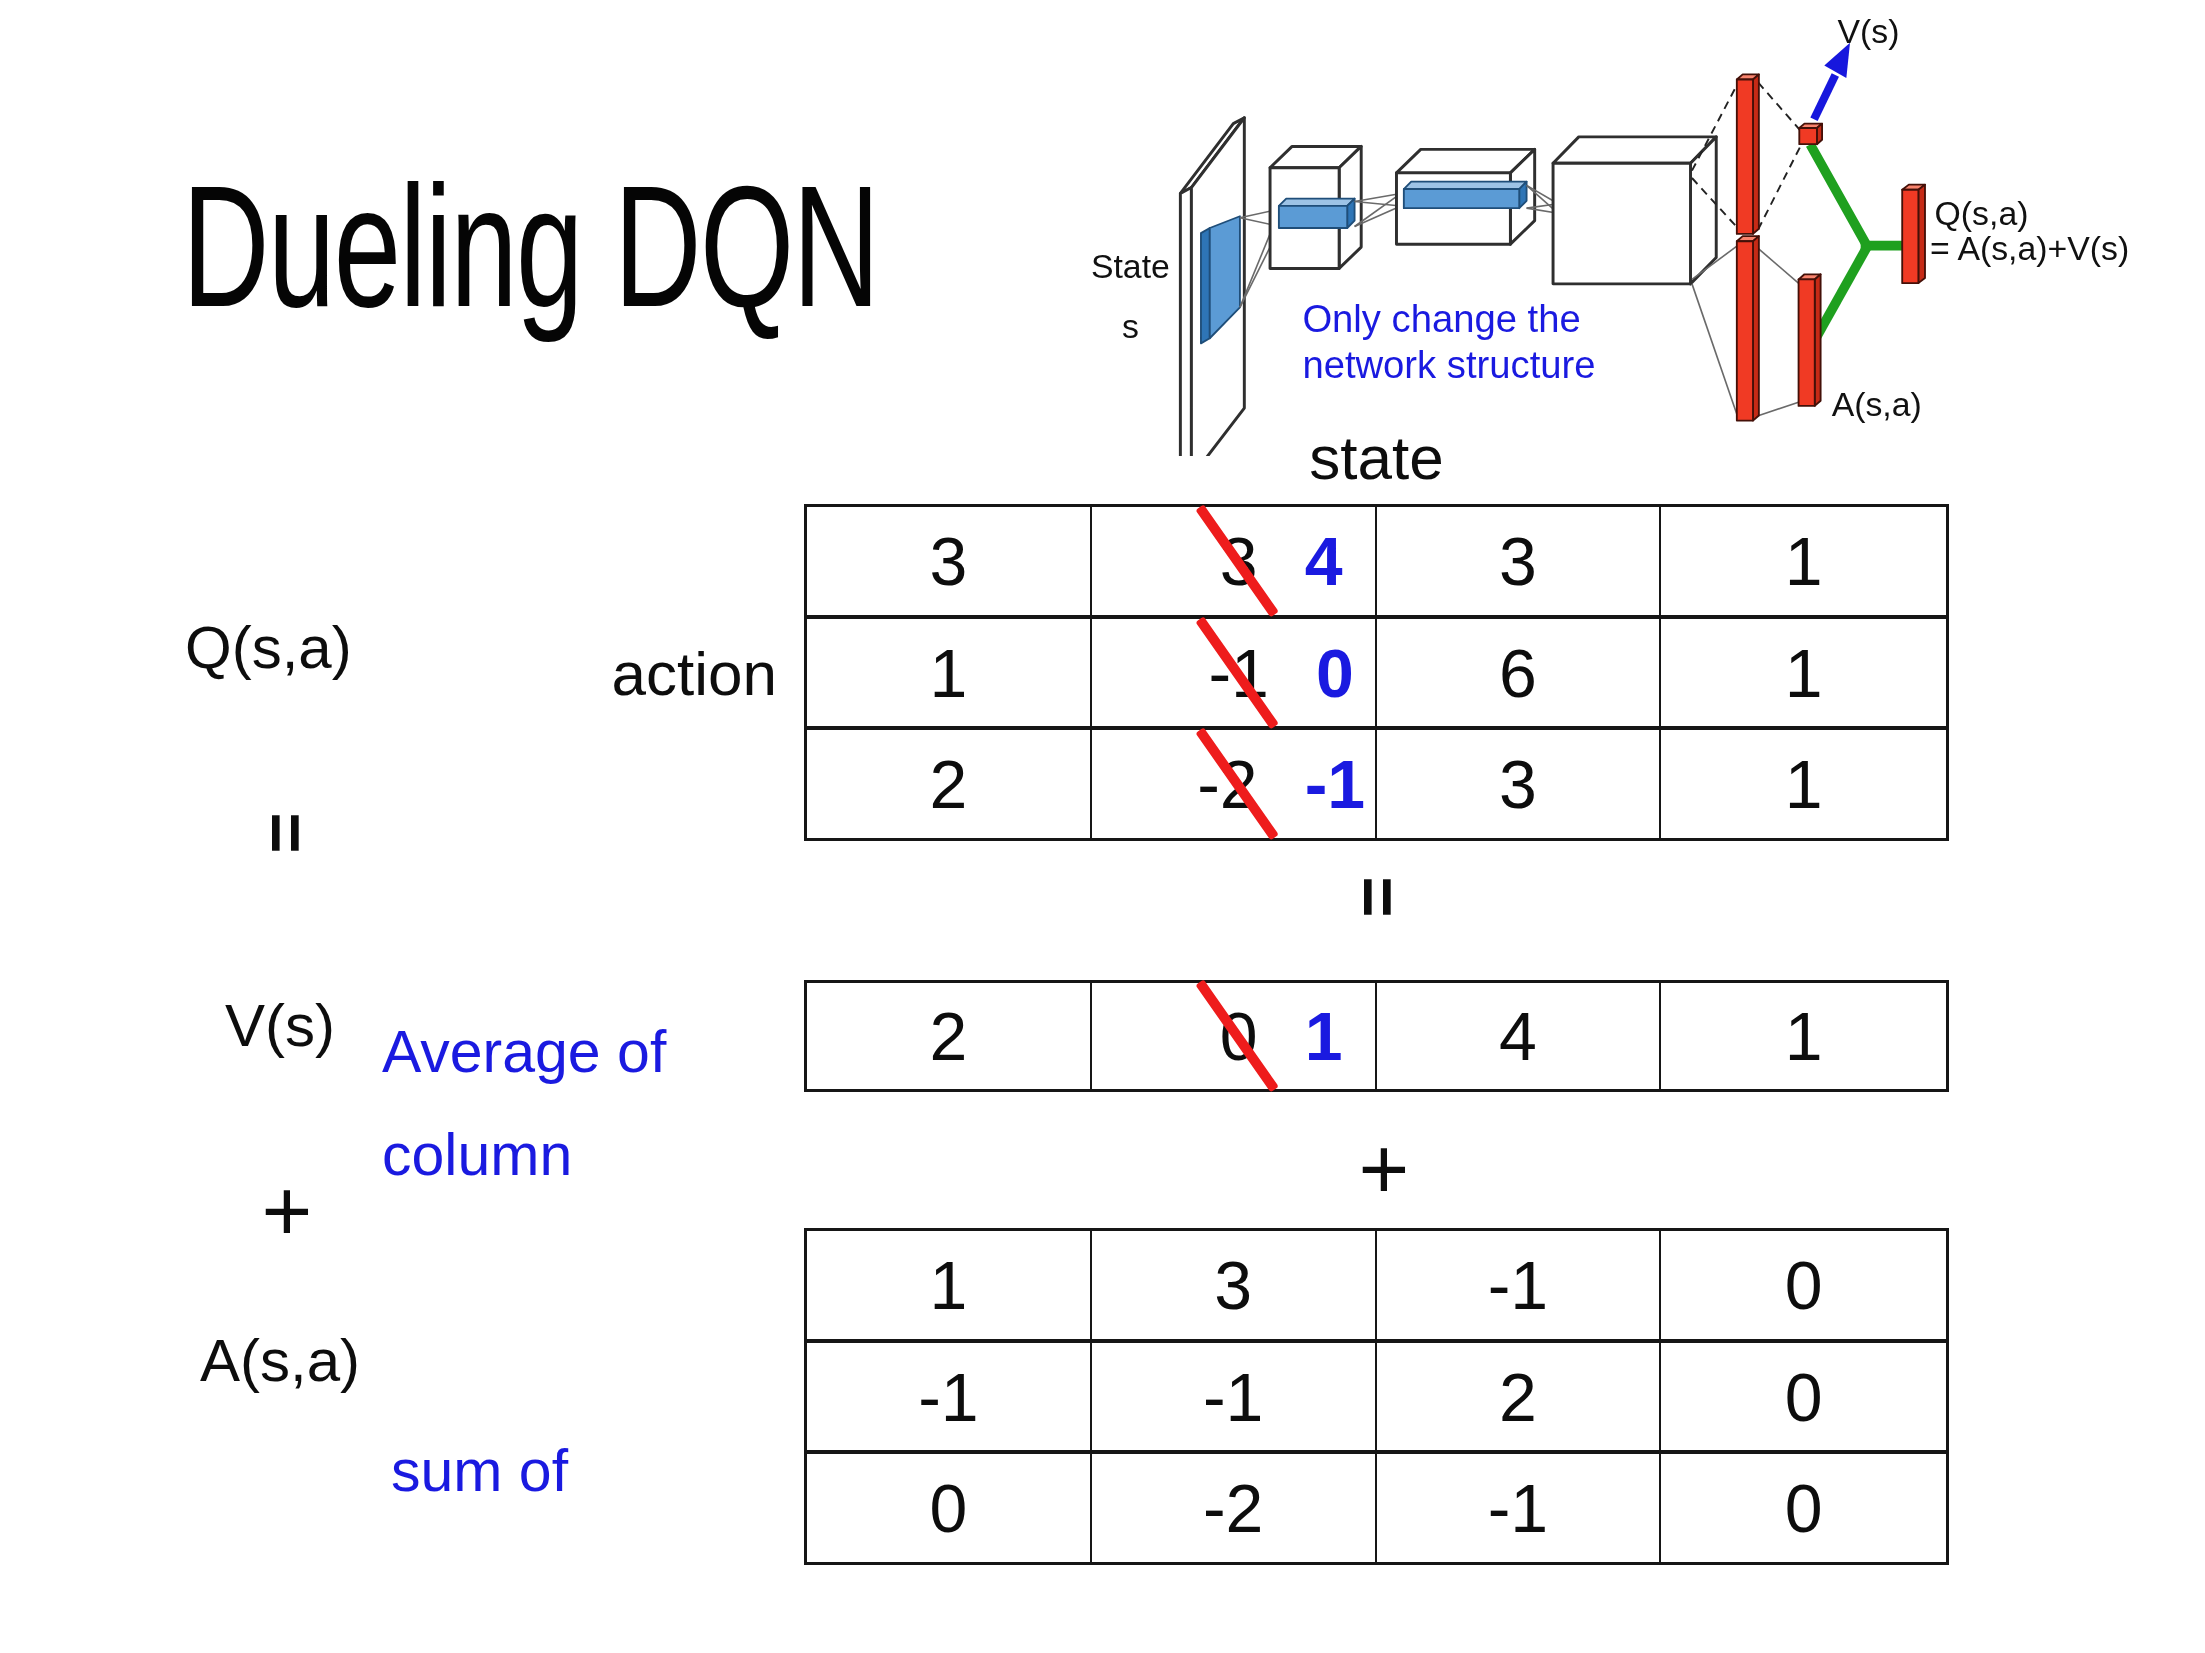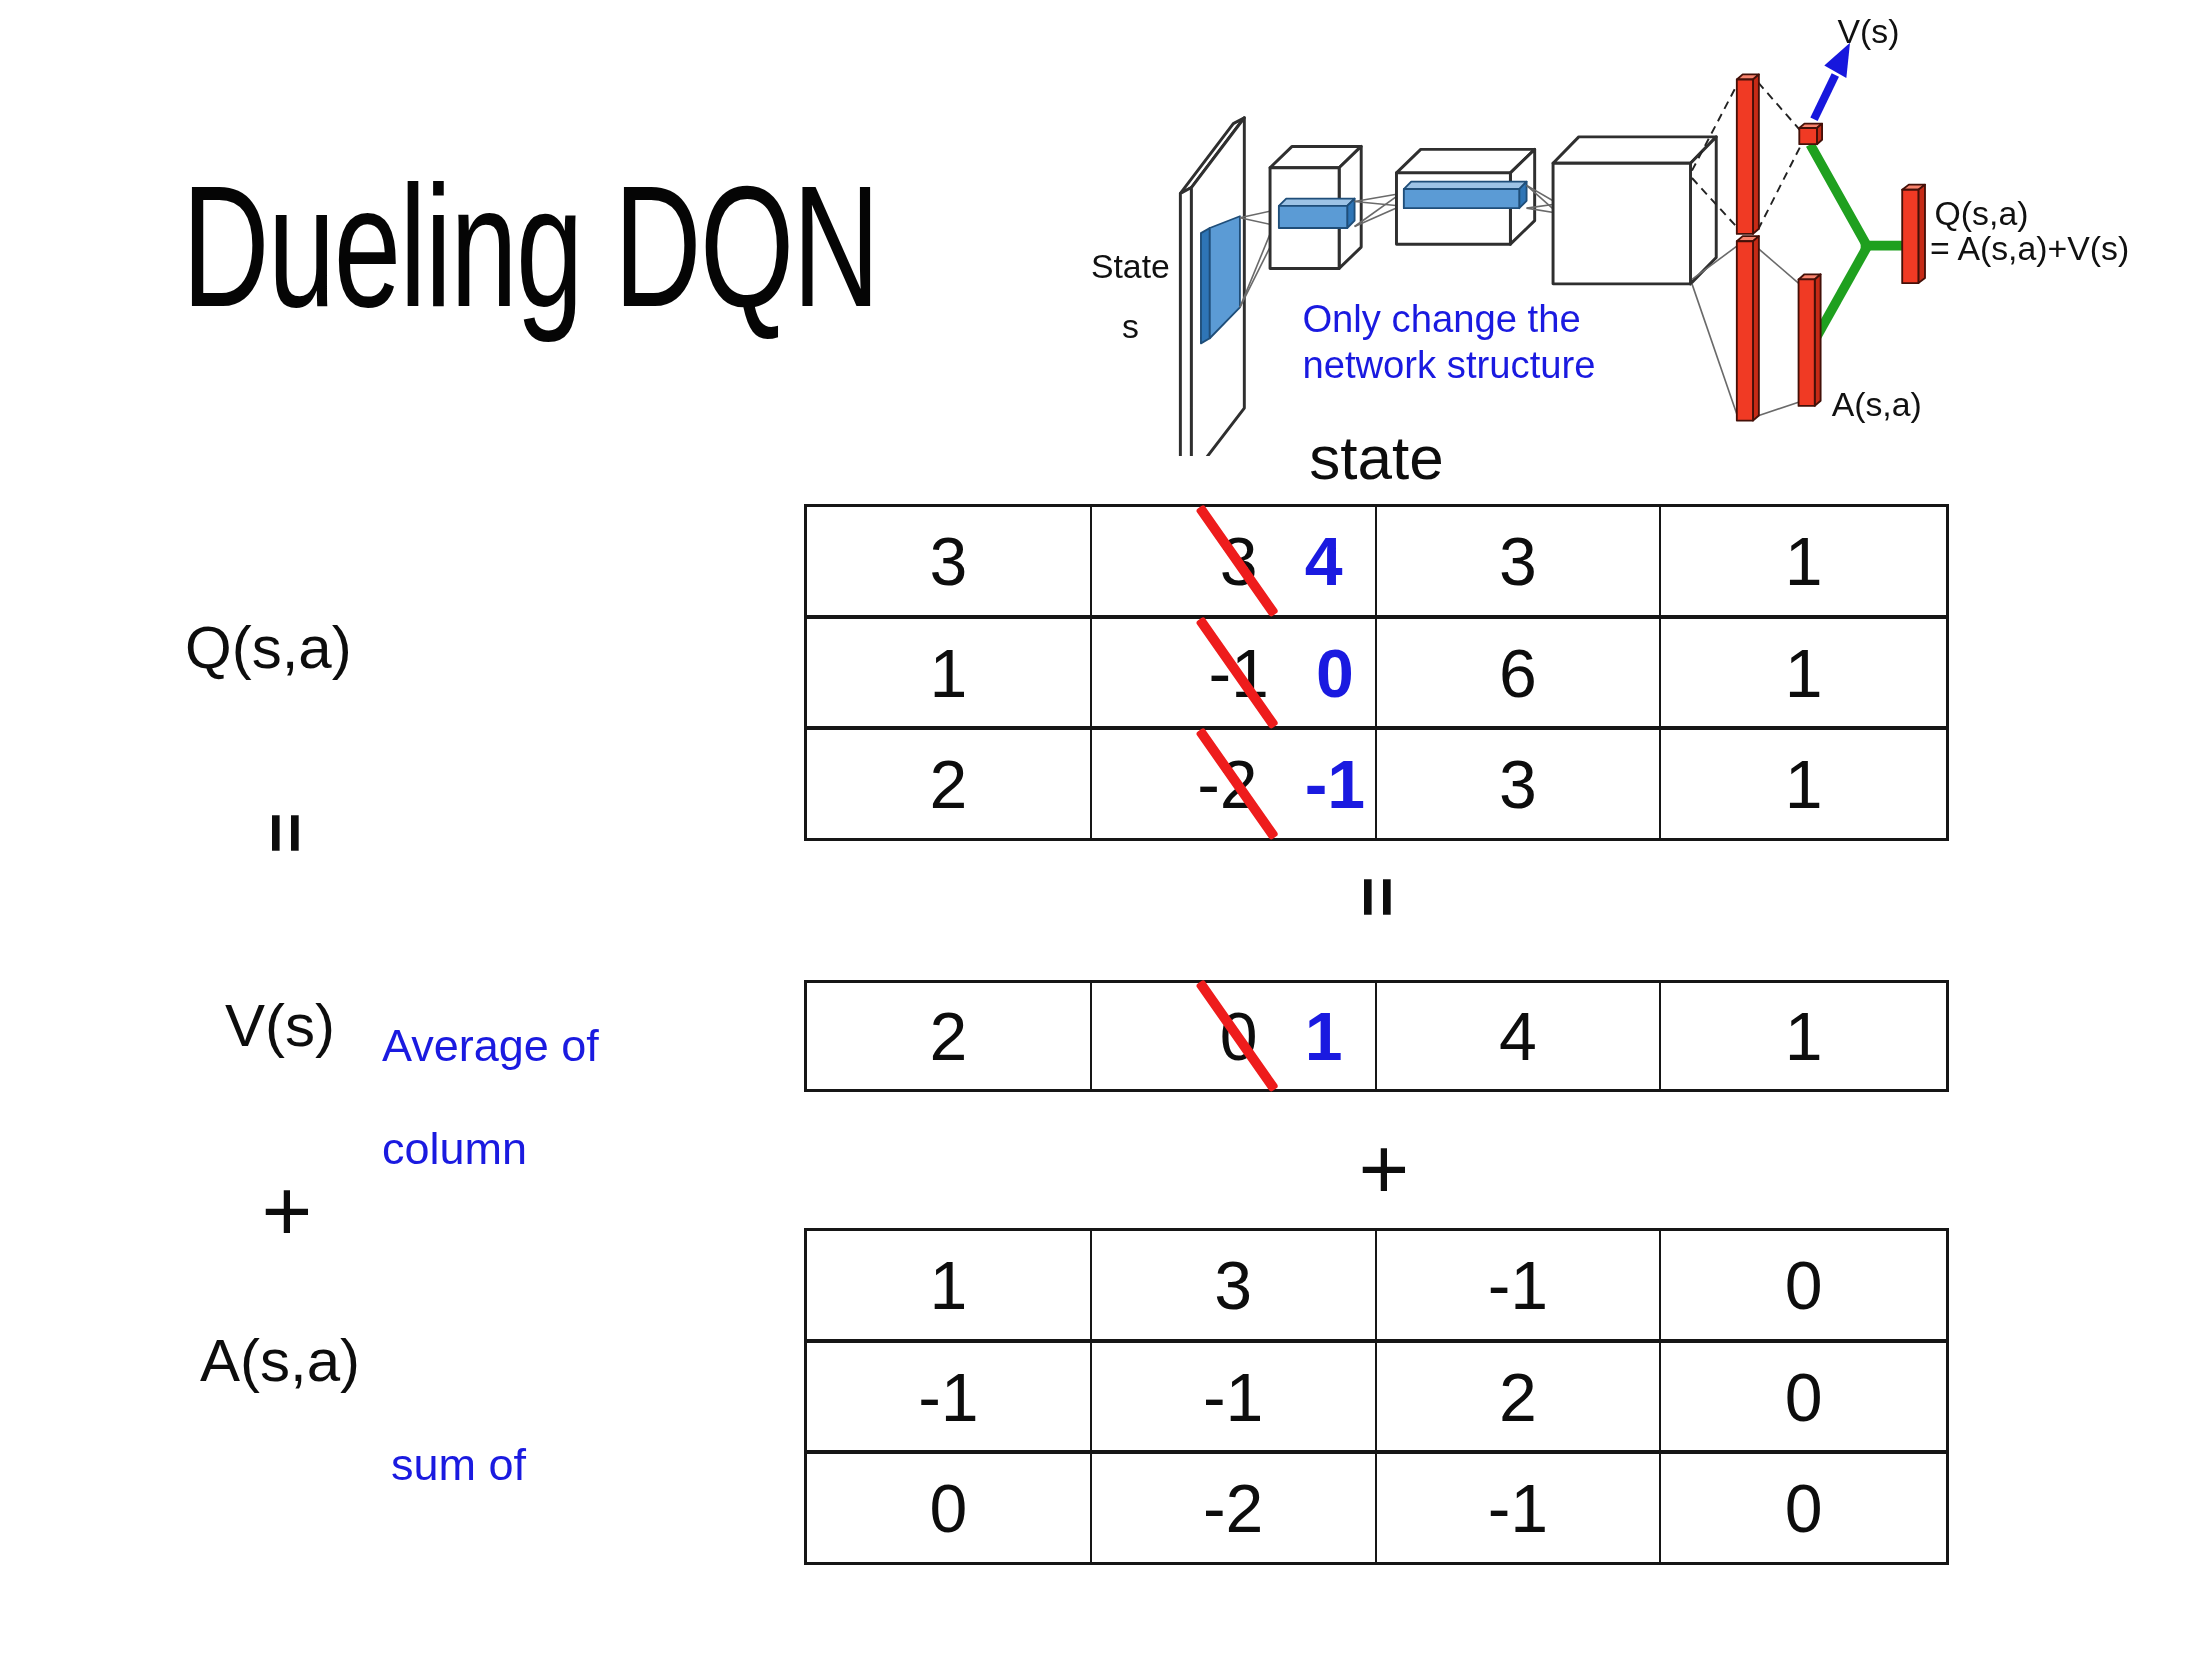--- a/index.html
+++ b/index.html
@@ -8,21 +8,21 @@
   }
   html,body{margin:0;padding:0;background:#fff;}
   .slide{position:relative;width:2205px;height:1654px;background:#fff;overflow:hidden;
          font-family:"Liberation Sans","DejaVu Sans",sans-serif;color:var(--ink);}
   .abs{position:absolute;line-height:1.05;white-space:nowrap;}
 
   .title{left:182px;top:156px;font-size:173px;font-weight:400;letter-spacing:-2.2px;
          transform:scaleX(0.70);transform-origin:left top;color:#050505;}
   .lab{font-size:60px;}
   .hdr{font-size:62px;}
-  .note{font-size:45px;color:var(--blue);}
+  .note{font-size:59px;color:var(--blue);}
 
   .plus{width:88px;height:88px;display:flex;align-items:center;justify-content:center;
         font-size:87px;font-weight:400;}
   .veq{width:88px;height:88px;display:flex;align-items:center;justify-content:center;
        font-size:71px;font-weight:700;transform:rotate(90deg);}
 
   
   .tbl{position:absolute;left:804px;width:1145px;border:3.7px solid #161616;
        box-sizing:border-box;display:flex;flex-direction:column;background:#fff;}
   .row{flex:1;display:grid;grid-template-columns:1fr 1fr 1fr 1fr;border-bottom:4.4px solid #161616;}
@@ -182,20 +182,21 @@
 
     <text class="dtext" x="2500" y="58">V(s)</text>
     <text class="dtext" x="2632" y="306">Q(s,a)</text>
     <text class="dtext" x="2626" y="353">= A(s,a)+V(s)</text>
     <text class="dtext" x="2492" y="566">A(s,a)</text>
     <text class="dnote" x="1772" y="452">Only change the</text>
     <text class="dnote" x="1772" y="514">network structure</text>
   </svg>
 
   <div class="abs hdr" style="left:804px;width:1145px;top:425px;text-align:center;">state</div>
+  <div class="abs hdr" style="left:515px;width:262px;top:641px;text-align:right;">action</div>
   <div class="abs lab" style="left:185px;top:616px;">Q(s,a)</div>
   <div class="abs veq" style="left:242px;top:789px;">=</div>
   <div class="abs veq" style="left:1334px;top:853px;">=</div>
   <div class="abs lab" style="left:225px;top:994px;">V(s)</div>
   <div class="abs note" style="left:382px;top:1022px;">Average of</div>
   <div class="abs note" style="left:382px;top:1111px;margin-top:14px;">column</div>
   <div class="abs plus" style="left:243px;top:1167px;">+</div>
   <div class="abs plus" style="left:1340px;top:1125px;">+</div>
   <div class="abs lab" style="left:200px;top:1329px;">A(s,a)</div>
   <div class="abs note" style="left:391px;top:1441px;">sum of</div>

